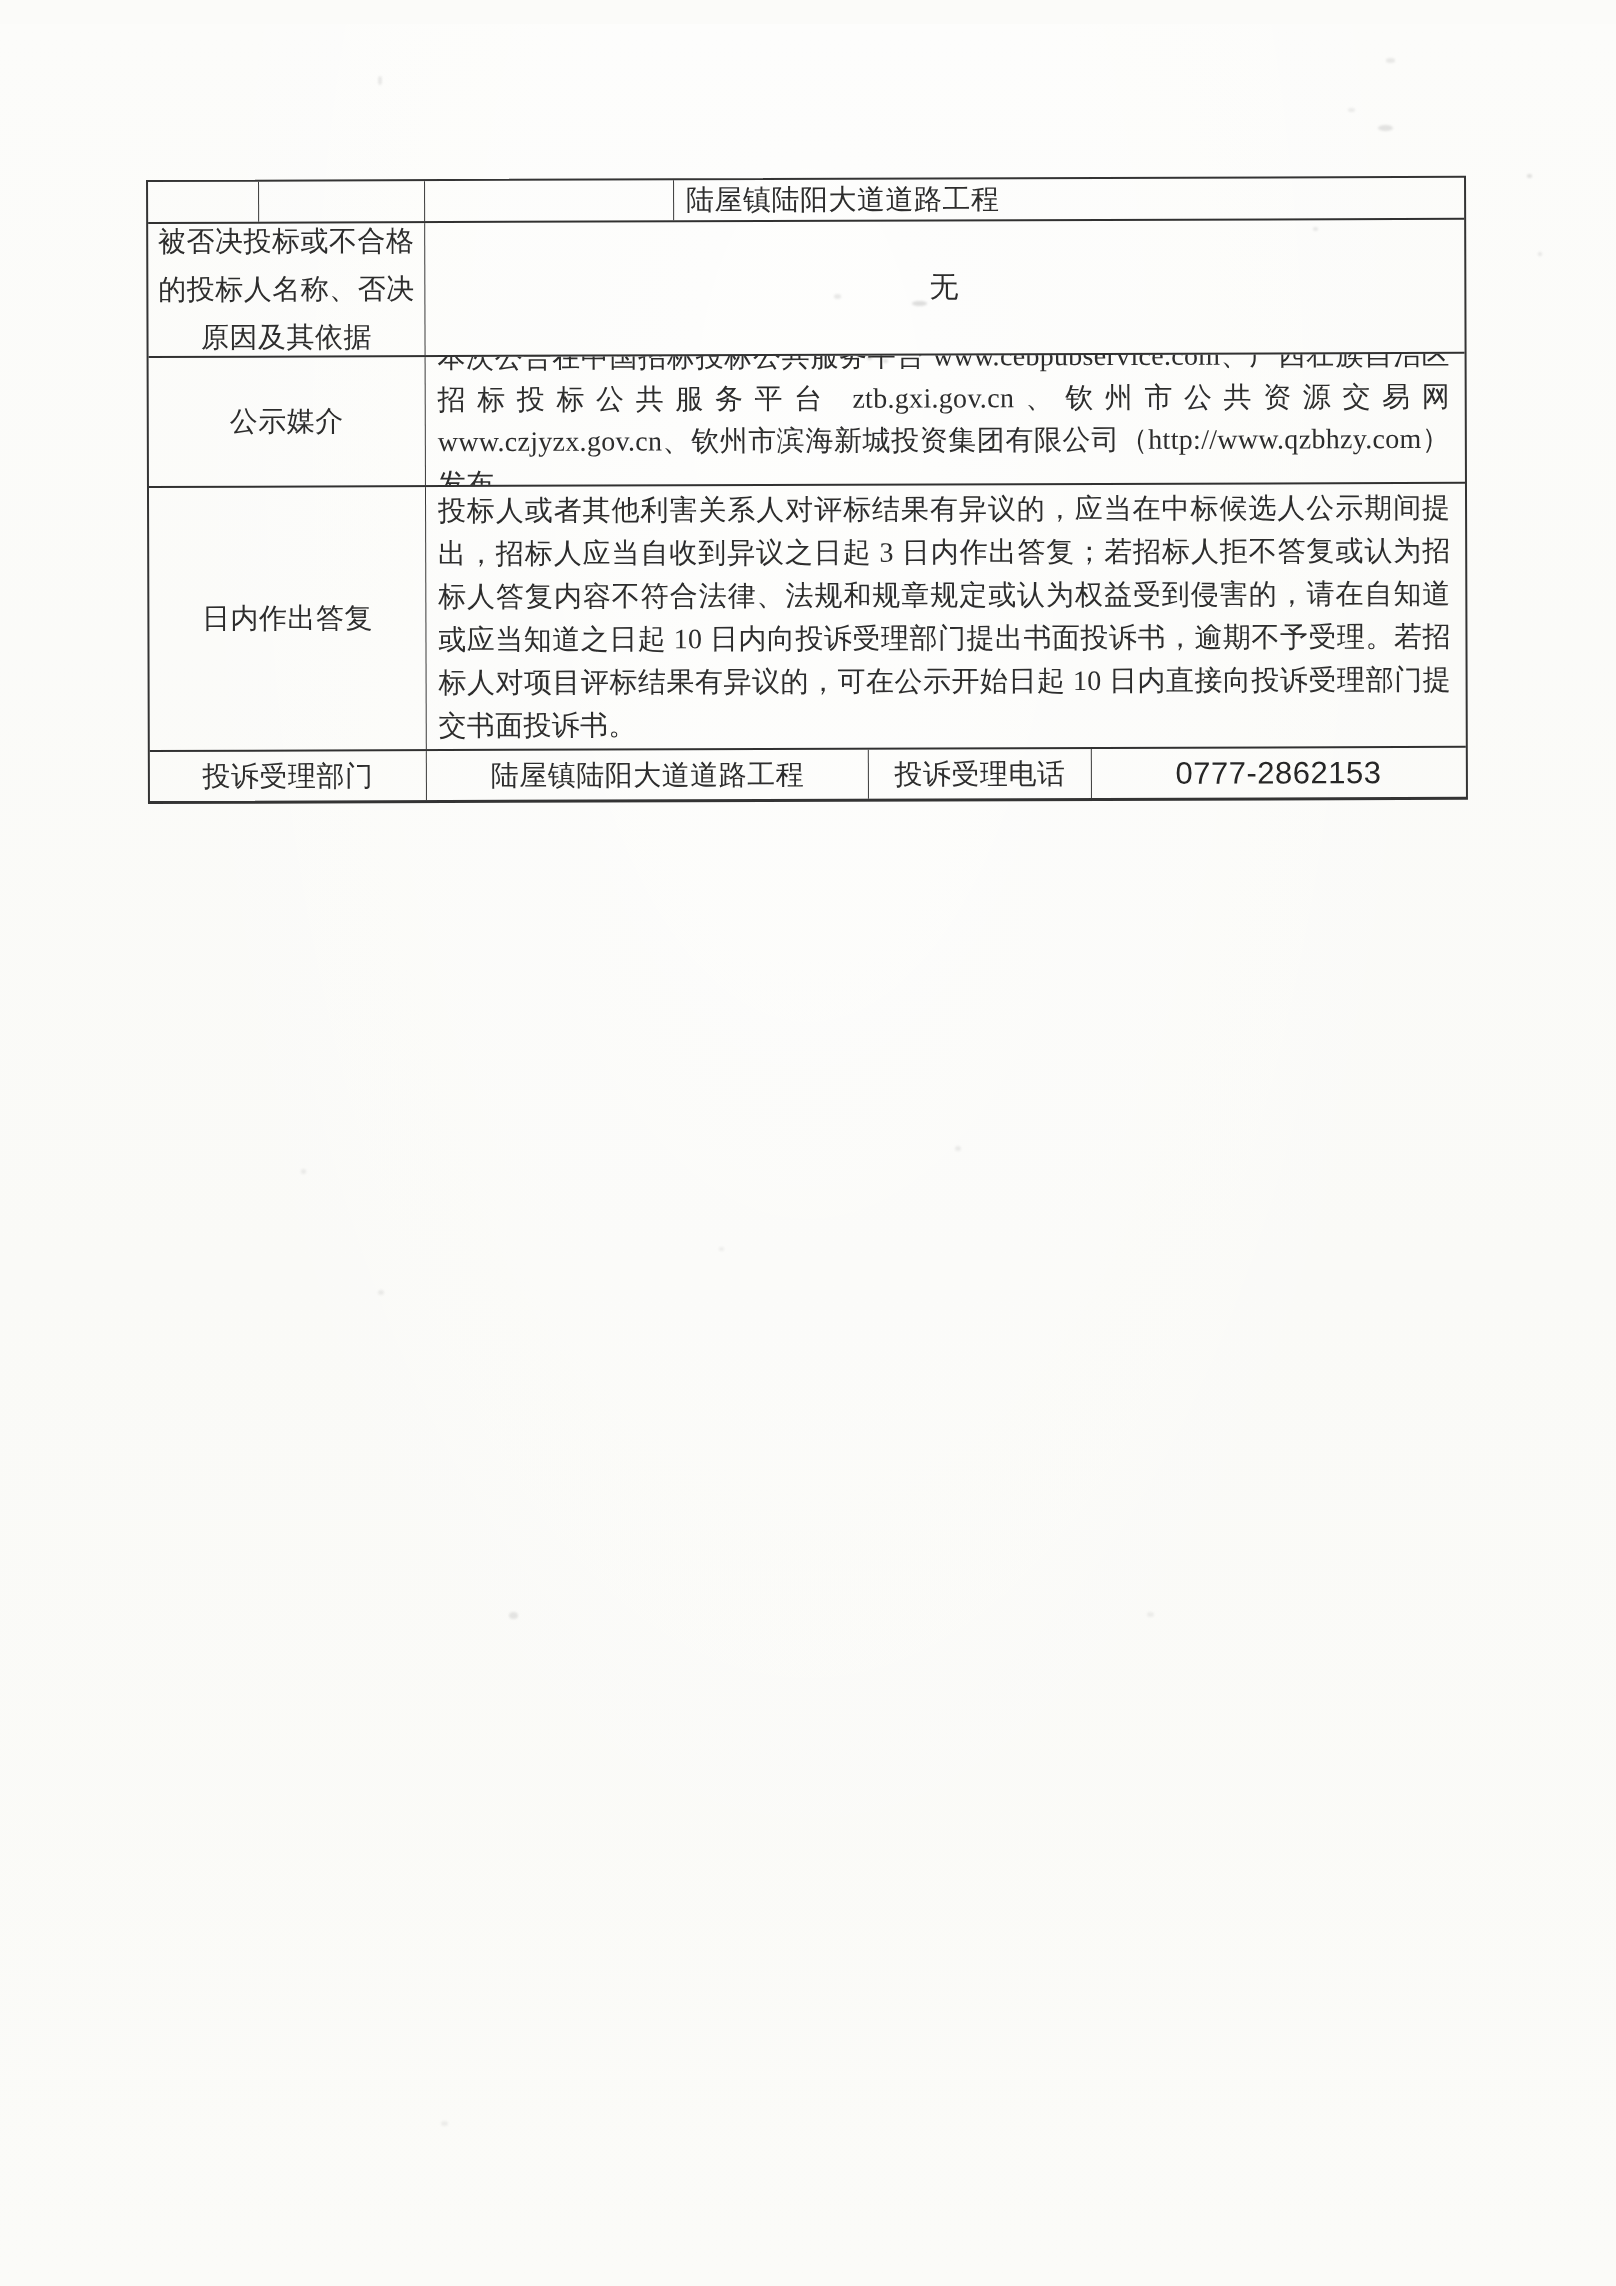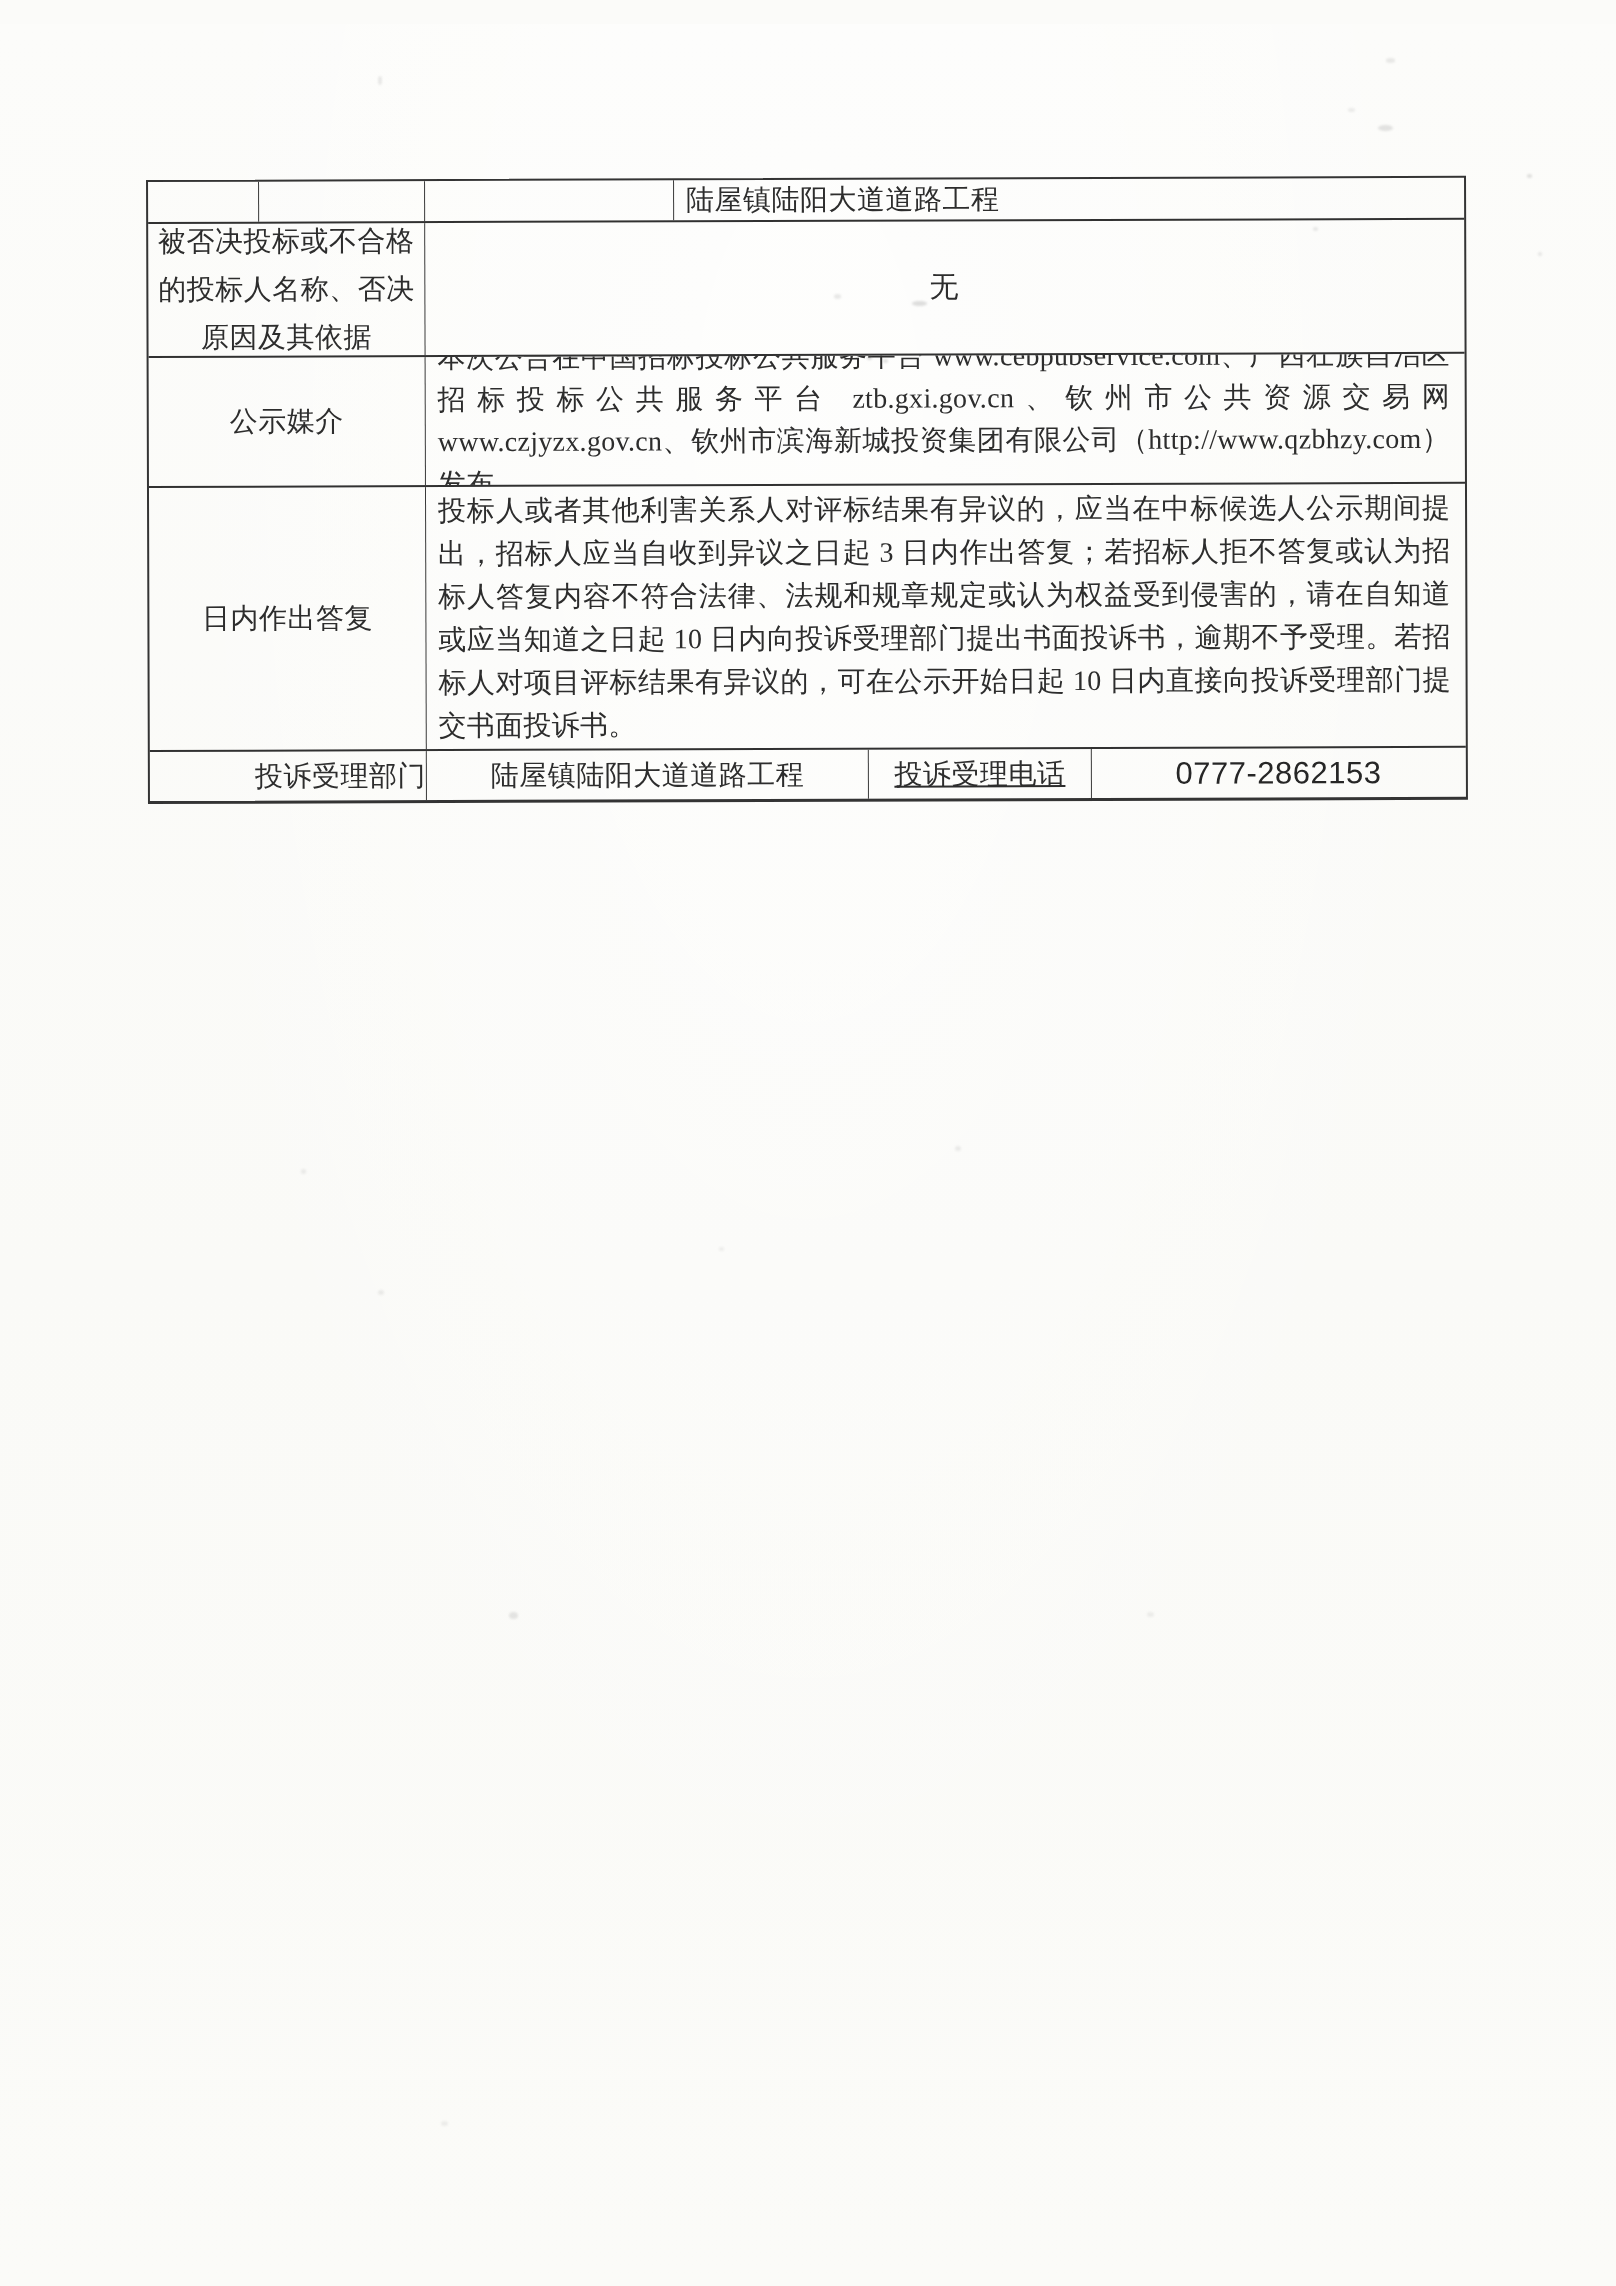--- a/index.html
+++ b/index.html
@@ -45,23 +45,23 @@
   .row-footer { height: 51px; }
 
   .c-1 { width: 110px; }
   .c-2 { width: 166px; }
   .c-3 { width: 249px; }
   .c-project { width: 790px; justify-content: flex-start; padding-left: 11.8px; }
 
   .c-label { width: 276px; padding: 0 6.3px; }
   .c-value { width: 1038px; }
 
-  .c-dept-label { width: 276px; justify-content: flex-end; }
+  .c-dept-label { width: 276px; }
   .c-dept-value { width: 442px; }
-  .c-phone-label { width: 223px; text-decoration: underline; }
+  .c-phone-label { width: 223px; }
   .c-phone-value { width: 374px; }
 
   .cn { font-size: 28px; letter-spacing: 0.5px; }
   .label-text {
     font-size: 28px;
     line-height: 48px;
     text-align: center;
     letter-spacing: 0.5px;
   }
   .para {

